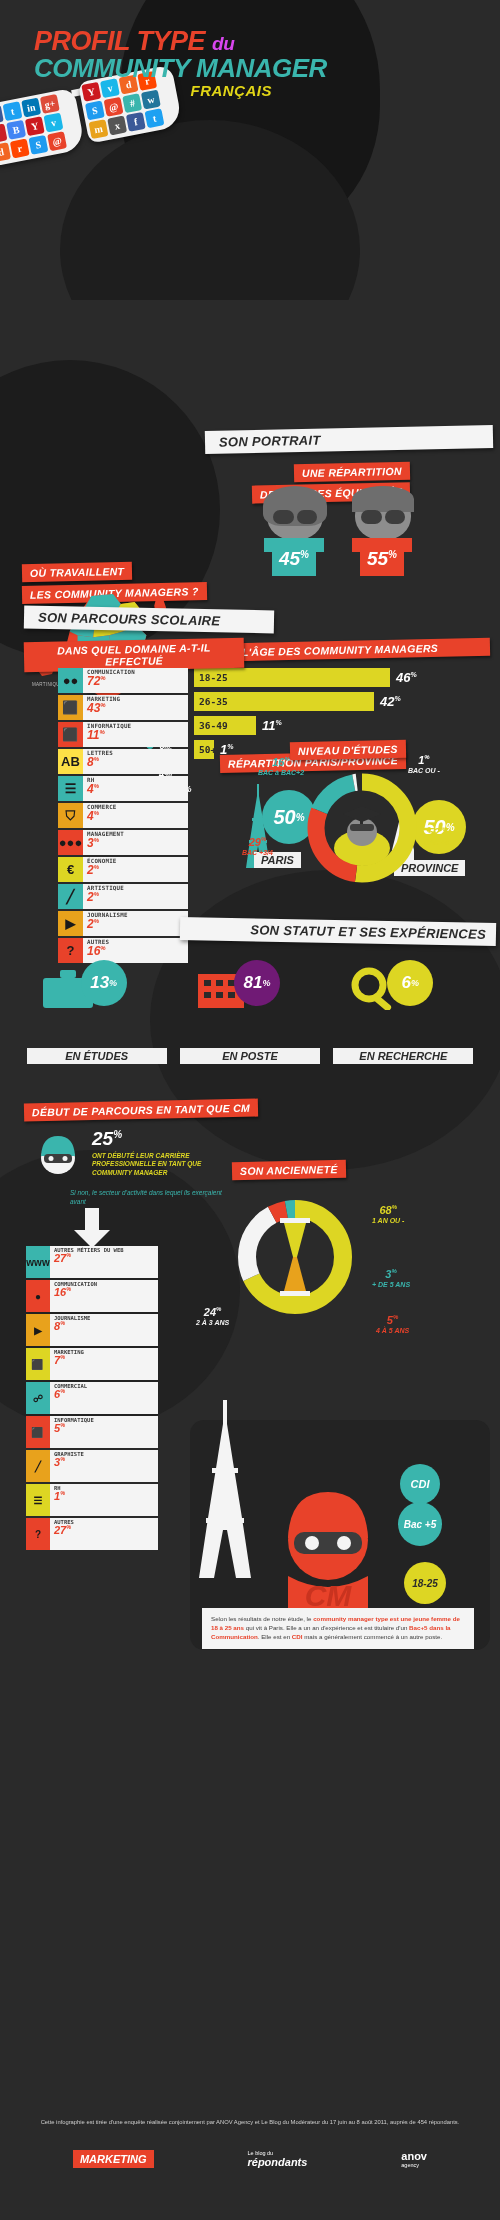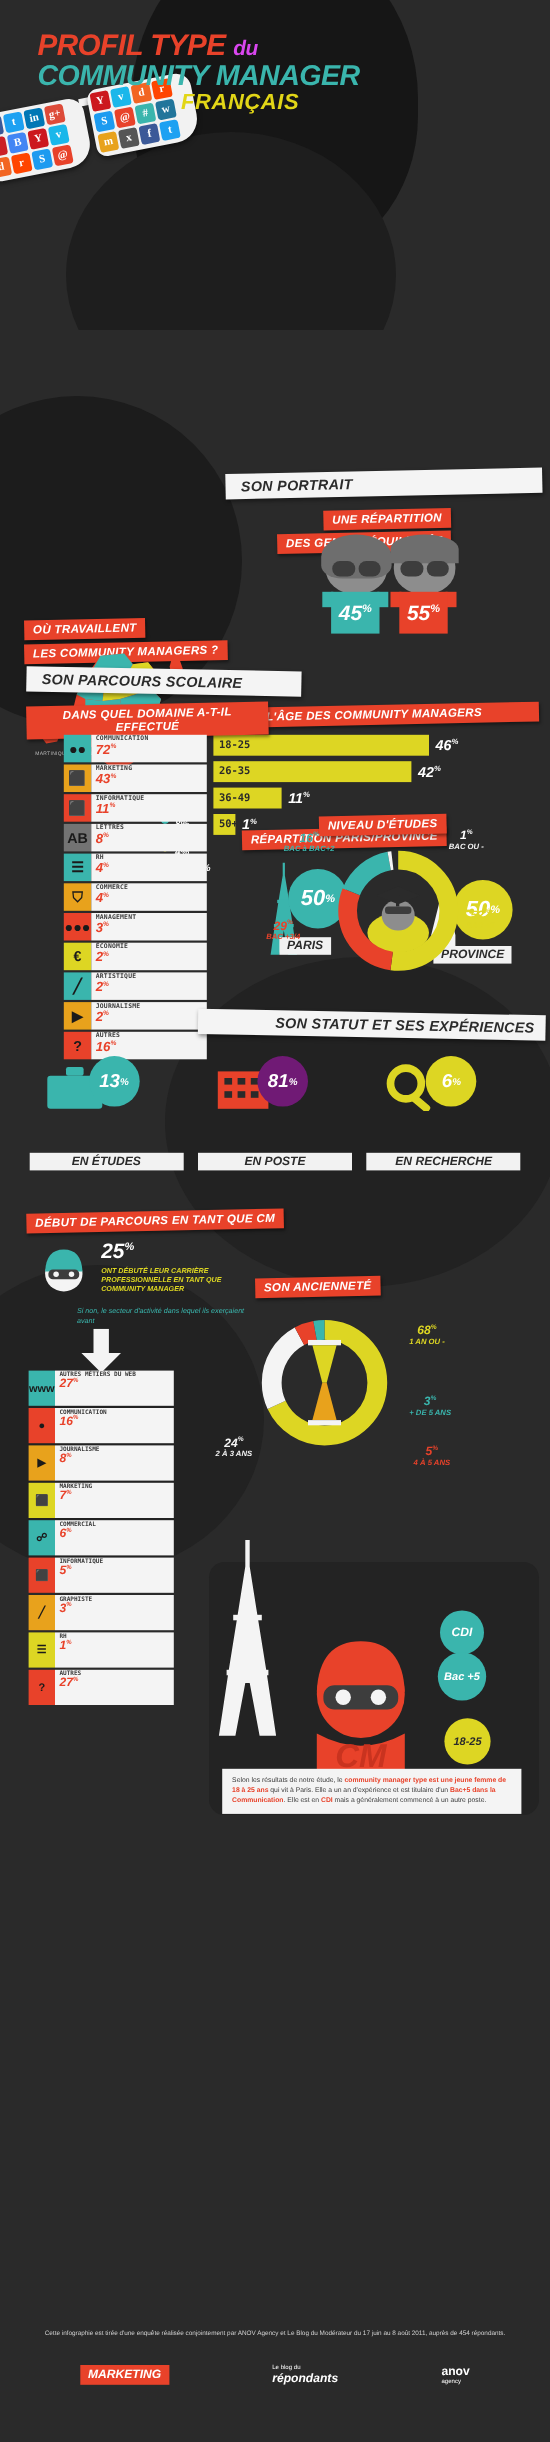--- a/index.html
+++ b/index.html
@@ -21,21 +21,21 @@
     background: #161616; border-radius: 50% 50% 45% 45%;
   }
   .head-shape2 {
     position: absolute; left: 60px; top: 120px; width: 300px; height: 260px;
     background: #1e1e1e; border-radius: 50%;
   }
   .title-wrap { position: absolute; left: 34px; top: 28px; z-index: 5; }
   .t1 { font-size: 27px; font-weight: bold; font-style: italic; color: #e8422a; letter-spacing: -0.5px; line-height: 1; }
   .t1 .du { color: #d946ef; font-size: 19px; }
   .t2 { font-size: 26px; font-weight: bold; font-style: italic; color: #3ab5ad; letter-spacing: -0.5px; line-height: 1.05; }
-  .t3 { font-size: 20px; font-weight: bold; font-style: italic; color: #e2d617; text-align: right; width: 238px; letter-spacing: 0.5px; }
+  .t3 { font-size: 15px; font-weight: bold; font-style: italic; color: #e2d617; text-align: right; width: 238px; letter-spacing: 0.5px; }
 
   
   .glasses { position: absolute; left: -14px; top: 78px; width: 220px; height: 92px; z-index: 4; transform: rotate(-11deg); }
   .lens { position: absolute; width: 95px; height: 62px; background: #f2f2f2; border-radius: 10px 14px 22px 10px; overflow: hidden; box-shadow: 0 2px 5px rgba(0,0,0,.5); }
   .lens.l1 { left: 0px; top: 6px; }
   .lens.l2 { left: 100px; top: 2px; }
   .lens .grid { display: flex; flex-wrap: wrap; width: 100%; padding: 3px; gap: 2px; }
   .lens .ic { width: 17px; height: 17px; border-radius: 3px; font-size: 10px; color: #fff; font-weight: bold; display: flex; align-items: center; justify-content: center; font-family: "Liberation Serif", serif; }
   .bridge { position: absolute; left: 92px; top: 8px; width: 14px; height: 7px; background: #f2f2f2; }
 
@@ -55,21 +55,21 @@
   .skewL { transform: rotate(-1.2deg); }
   .skewR { transform: rotate(1.1deg); }
 
   
   .sec-portrait { position: relative; height: 440px; }
   .bw-portrait { position: absolute; left: 205px; top: 128px; width: 288px; }
 
   .gender-banner { position: absolute; left: 232px; top: 162px; text-align: right; }
   .gb2 { margin-top: 2px; margin-left: 20px; }
 
-  .avatars { position: absolute; left: 293px; top: 190px; display: flex; }
+  .avatars { position: absolute; left: 264px; top: 190px; display: flex; gap: 26px; }
   .av { position: relative; width: 62px; }
   .av-head { width: 56px; height: 50px; background: #8d8d8d; border-radius: 50% 50% 46% 46%; position: relative; margin: 0 auto; }
   .av-hair { position: absolute; left: -3px; top: -4px; width: 62px; height: 26px; background: #6e6e6e; border-radius: 50% 50% 0 0; }
   .av-hair.f { height: 40px; border-radius: 50% 50% 30% 30%; width: 64px; left: -4px; }
   .av-glass { position: absolute; left: 6px; top: 20px; width: 44px; height: 14px; display: flex; gap: 3px; }
   .av-glass i { flex: 1; background: #3d3d3d; border-radius: 7px; display: block; }
   .shirt { position: relative; width: 60px; height: 38px; margin-top: -2px; }
   .shirt .body { position: absolute; left: 8px; top: 0; width: 44px; height: 38px; }
   .shirt .sl { position: absolute; top: 0; width: 10px; height: 14px; }
   .shirt .sl.a { left: 0; } .shirt .sl.b { right: 0; }
@@ -386,21 +386,21 @@
         </div>
       </div>
       <div class="dom-item">
         <div class="dom-ic" style="background:#e8422a">⬛</div>
         <div class="dom-box">
           <div class="dom-name">INFORMATIQUE</div>
           <div class="dom-pct">11<sup>%</sup></div>
         </div>
       </div>
       <div class="dom-item">
-        <div class="dom-ic" style="background:#737373">AB</div>
+        <div class="dom-ic" style="background:#fde047">AB</div>
         <div class="dom-box">
           <div class="dom-name">LETTRES</div>
           <div class="dom-pct">8<sup>%</sup></div>
         </div>
       </div>
       <div class="dom-item">
         <div class="dom-ic" style="background:#3ab5ad">☰</div>
         <div class="dom-box">
           <div class="dom-name">RH</div>
           <div class="dom-pct">4<sup>%</sup></div>

